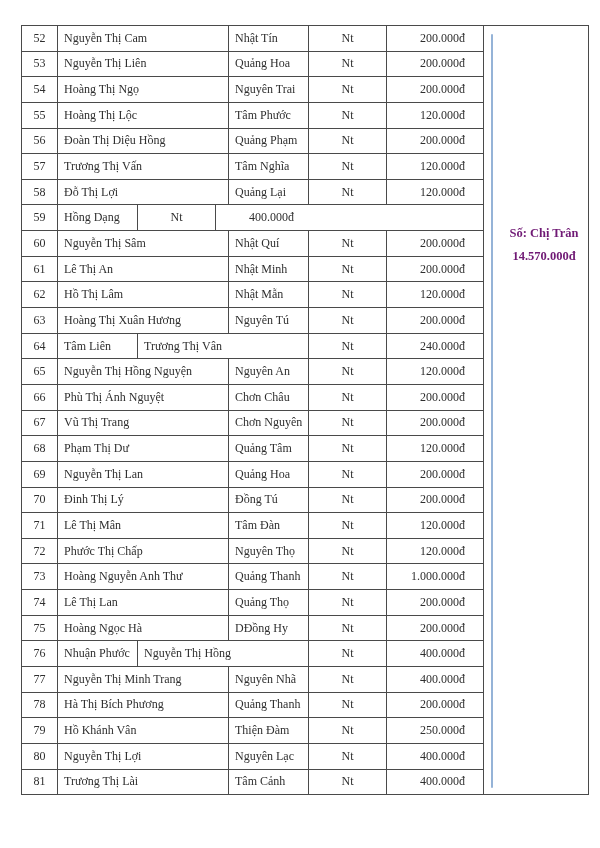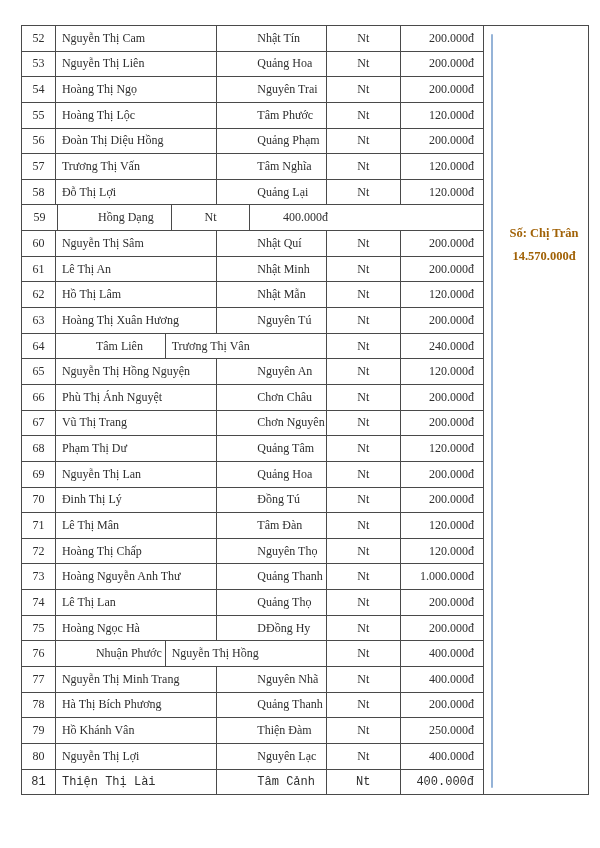--- a/index.html
+++ b/index.html
@@ -22,53 +22,53 @@
     display: flex;
     flex-direction: column;
     border-right: 1px solid #4a4a4a;
   }
   .tr {
     flex: 1 1 0;
     display: flex;
     border-bottom: 1px solid #4a4a4a;
     align-items: center;
   }
-  .tr:last-child { border-bottom: none; font-family: Liberation Mono, monospace; }
+  .tr:last-child { border-bottom: none; }
   .td {
     height: 100%;
     display: flex;
     align-items: center;
     border-right: 1px solid #4a4a4a;
     white-space: nowrap;
     overflow: hidden;
   }
   .c-no     { width: 36px;  justify-content: center; }
   .c-name   { width: 171px; padding-left: 6px; }
-  .c-place  { width: 80px;  padding-left: 6px; margin-left: 34px; }
+  .c-place  { width: 80px;  padding-left: 6px; }
   .c-nt     { width: 78px;  justify-content: center; }
   .c-amount { width: 87px;  justify-content: flex-end; padding-right: 9px; border-right: none; }
   .side-region {
     position: relative;
     flex: 1 1 auto;
   }
   .bracket-line {
     position: absolute;
     left: 7px; top: 8px; bottom: 6px;
     width: 2px;
     border-radius: 1px;
   }
   .side-note {
     position: absolute;
     left: 18px; right: 2px;
     top: 196px;
     text-align: center;
     font-weight: bold;
     font-size: 12.5px;
     line-height: 23px;
-    color: #a16207;
+    color: #701a75;
   }
 </style>
 </head>
 <body>
 
 <div class="sheet">
   <div class="grid" id="table-body">
   <div class="tr">
     <div class="td c-no">52</div>
     <div class="td c-name">Nguyễn Thị Cam</div>
@@ -223,21 +223,21 @@
   <div class="tr">
     <div class="td c-no">71</div>
     <div class="td c-name">Lê Thị Mân</div>
     <div class="td c-place">Tâm Đàn</div>
     <div class="td c-nt">Nt</div>
     <div class="td c-amount">120.000đ</div>
   </div>
 
   <div class="tr">
     <div class="td c-no">72</div>
-    <div class="td c-name">Hoàng Thị Chấp</div>
+    <div class="td c-name">Phước Thị Chấp</div>
     <div class="td c-place">Nguyên Thọ</div>
     <div class="td c-nt">Nt</div>
     <div class="td c-amount">120.000đ</div>
   </div>
 
   <div class="tr">
     <div class="td c-no">73</div>
     <div class="td c-name">Hoàng Nguyễn Anh Thư</div>
     <div class="td c-place">Quảng Thanh</div>
     <div class="td c-nt">Nt</div>
@@ -295,21 +295,21 @@
   <div class="tr">
     <div class="td c-no">80</div>
     <div class="td c-name">Nguyễn Thị Lợi</div>
     <div class="td c-place">Nguyên Lạc</div>
     <div class="td c-nt">Nt</div>
     <div class="td c-amount">400.000đ</div>
   </div>
 
   <div class="tr">
     <div class="td c-no">81</div>
-    <div class="td c-name">Thiện Thị Lài</div>
+    <div class="td c-name">Trương Thị Lài</div>
     <div class="td c-place">Tâm Cảnh</div>
     <div class="td c-nt">Nt</div>
     <div class="td c-amount">400.000đ</div>
   </div>
 </div>
   <div class="side-region">
     <div class="bracket-line" style="background: rgb(149, 179, 215);"></div>
     <div class="side-note">
       <div>Số: Chị Trân</div>
       <div>14.570.000đ</div>

